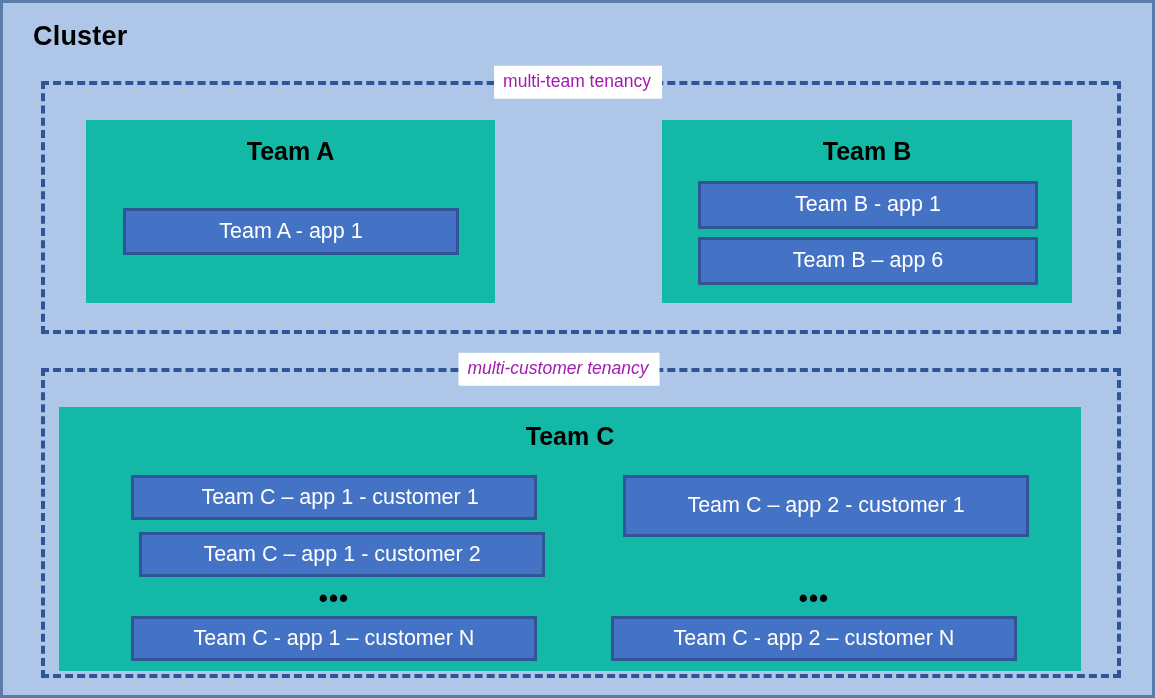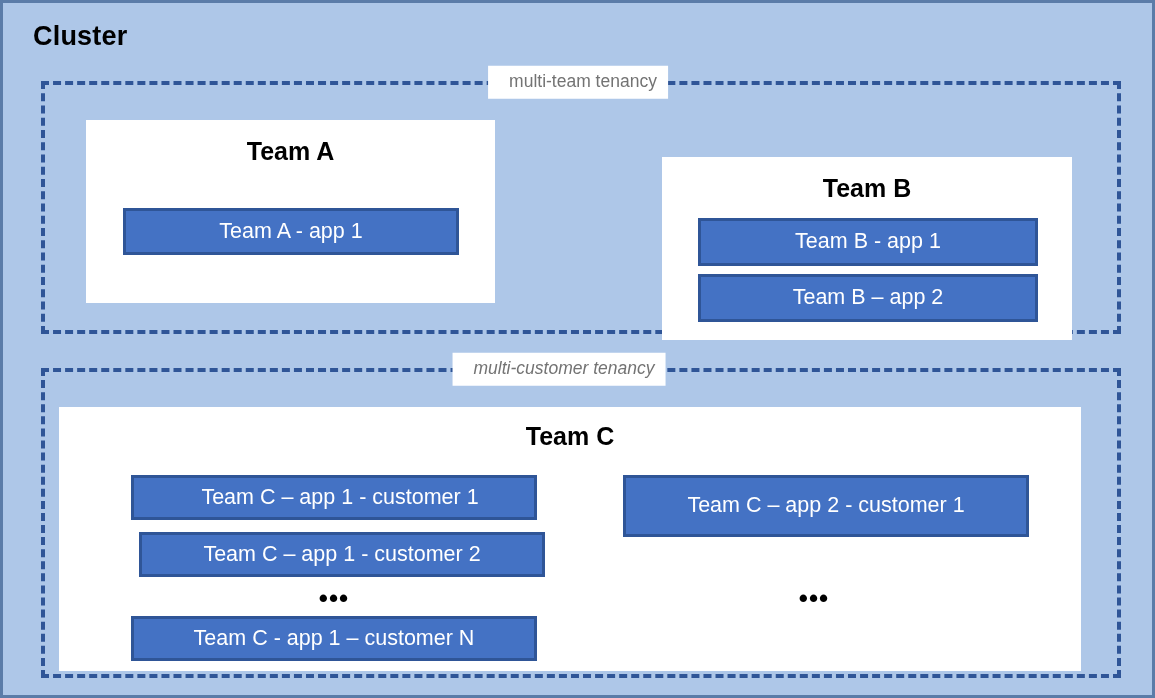--- a/index.html
+++ b/index.html
@@ -48,45 +48,45 @@
   .zone-multi-customer {
     left: 38px;
     top: 365px;
     width: 1080px;
     height: 310px;
   }
 
   .zone-label {
     position: absolute;
     background: #ffffff;
-    color: #737373;
+    color: #a21caf;
     font-size: 17.5px;
     line-height: 1;
-    padding: 7px 11px 8px 21px;
+    padding: 7px 11px 8px 9px;
     white-space: nowrap;
     transform: translate(-50%, -50%);
   }
   .zone-label-multi-team {
     left: 575px;
     top: 79px;
   }
   .zone-label-multi-customer {
     left: 556px;
     top: 366px;
     font-style: italic;
   }
 
   
   .team-box {
     position: absolute;
     box-sizing: border-box;
-    background: #ffffff;
+    background: #14b8a6;
   }
   .team-a-box { left: 83px;  top: 117px; width: 409px; height: 183px; }
-  .team-b-box { left: 659px; top: 117px; width: 410px; height: 183px; margin-top: 37px; }
+  .team-b-box { left: 659px; top: 117px; width: 410px; height: 183px; }
   .team-c-box { left: 56px;  top: 404px; width: 1022px; height: 264px; }
 
   .team-title {
     position: absolute;
     left: 0;
     right: 0;
     text-align: center;
     font-size: 25px;
     font-weight: bold;
     color: #000000;
@@ -151,32 +151,33 @@
   <div class="zone-label zone-label-multi-team">multi-team tenancy</div>
 
   <div class="team-box team-a-box">
     <div class="team-title">Team A</div>
     <div class="app-chip chip-a1">Team A - app 1</div>
   </div>
 
   <div class="team-box team-b-box">
     <div class="team-title">Team B</div>
     <div class="app-chip chip-b1">Team B - app 1</div>
-    <div class="app-chip chip-b2">Team B – app 2</div>
+    <div class="app-chip chip-b2">Team B – app 6</div>
   </div>
 
   <div class="zone zone-multi-customer"></div>
 
   <div class="zone-label zone-label-multi-customer">multi-customer tenancy</div>
 
   <div class="team-box team-c-box">
     <div class="team-title">Team C</div>
 
     <div class="app-chip chip-c-l1">Team C – app 1 - customer 1</div>
     <div class="app-chip chip-c-l2">Team C – app 1 - customer 2</div>
     <div class="ellipsis ellipsis-left">•••</div>
     <div class="app-chip chip-c-l3">Team C - app 1 – customer N</div>
 
     <div class="app-chip chip-c-r1">Team C – app 2 - customer 1</div>
     <div class="ellipsis ellipsis-right">•••</div>
+    <div class="app-chip chip-c-r3">Team C - app 2 – customer N</div>
   </div>
 
 </div>
 
 </body></html>

